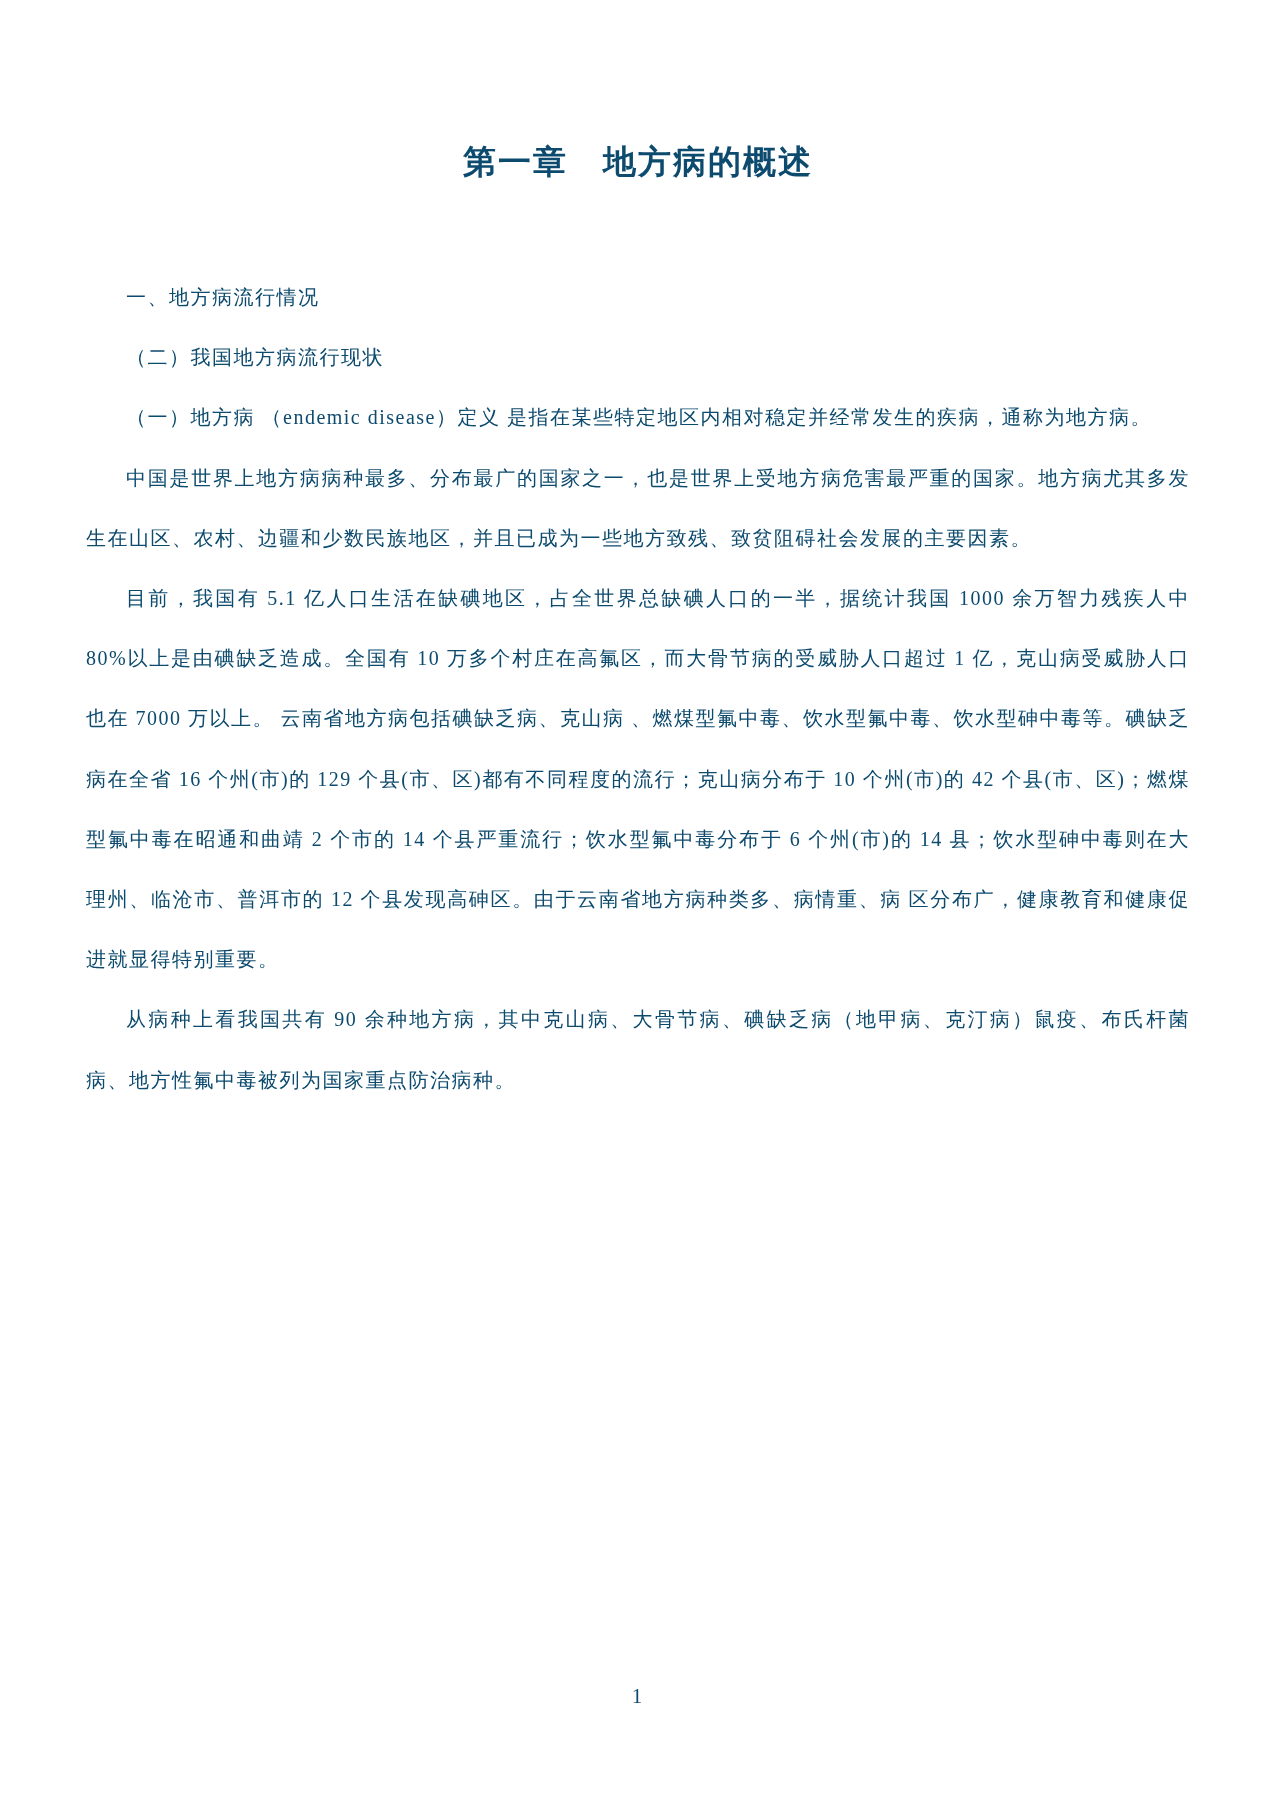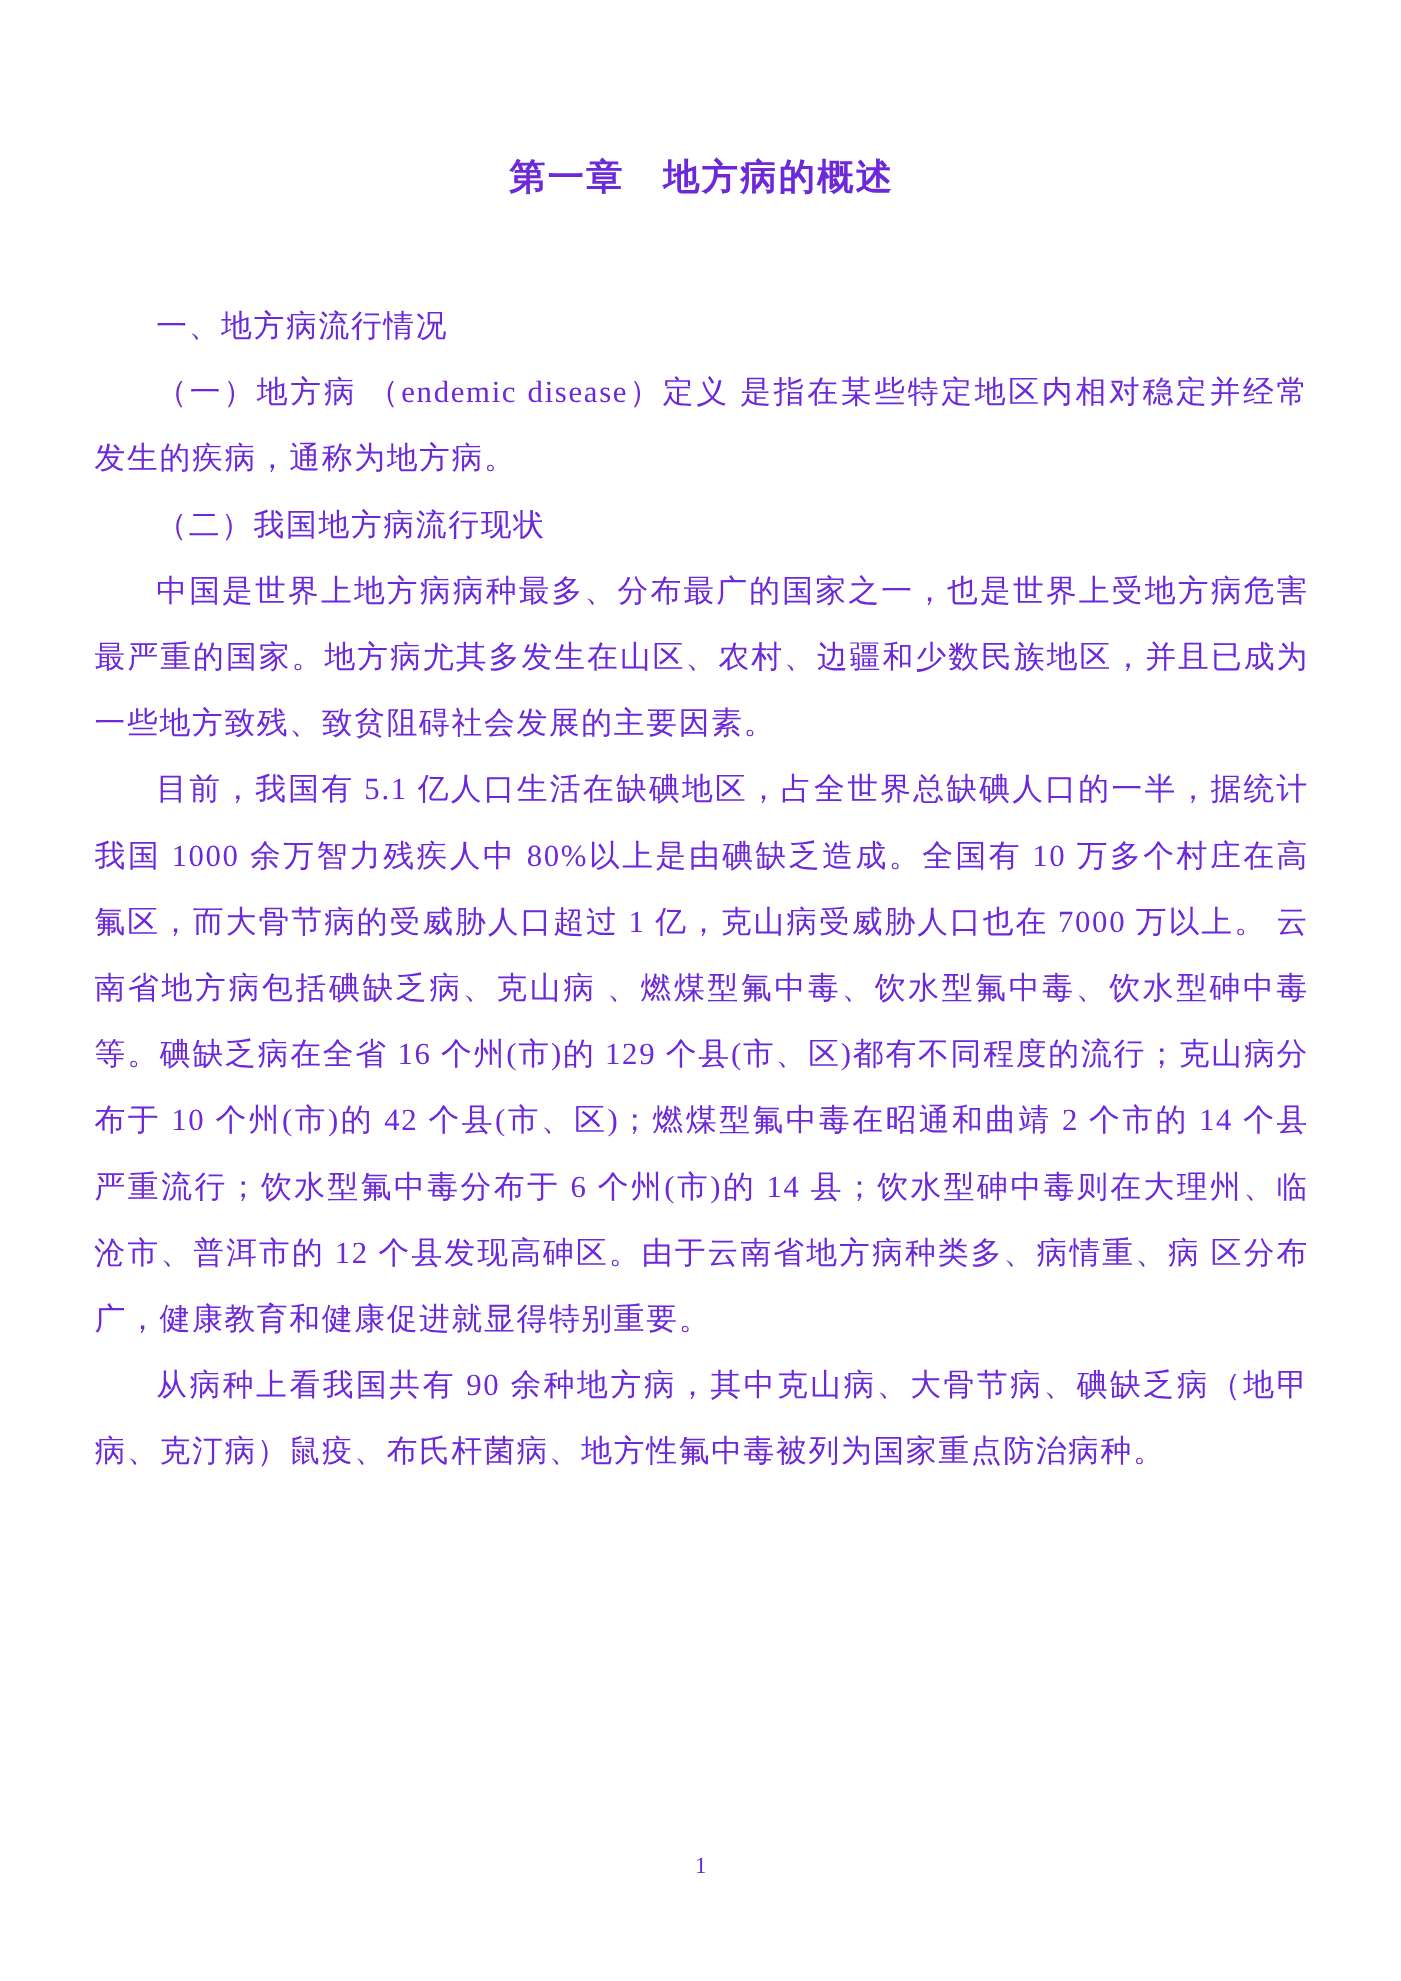--- a/index.html
+++ b/index.html
@@ -7,21 +7,21 @@
   html, body {
     background: #ffffff;
   }
 
   .page {
     position: relative;
     width: 1274px;
     height: 1801px;
     margin: 0 auto;
     background: #ffffff;
-    color: #6d28d9;
+    color: #0c4a6e;
     font-family: "Liberation Serif", "DejaVu Serif", serif;
     overflow: hidden;
   }
 
   .content {
     position: absolute;
     top: 142px;
     left: 86px;
     right: 84px;
   }
@@ -29,21 +29,21 @@
   .chapter-title {
     font-size: 33px;
     font-weight: bold;
     text-align: center;
     letter-spacing: 2px;
     line-height: 40px;
     margin-bottom: 85px;
   }
 
   .body-text p {
-    font-size: 28px;
+    font-size: 20px;
     line-height: 60.2px;
     letter-spacing: 1.5px;
     text-align: justify;
     text-justify: inter-character;
     text-indent: 2em;
     margin: 0;
   }
 
   .page-footer {
     position: absolute;
@@ -58,22 +58,22 @@
 </head>
 <body>
 
 <div class="page">
   <div class="content">
 
     <h1 class="chapter-title">第一章　地方病的概述</h1>
 
     <div class="body-text">
       <p>一、地方病流行情况</p>
+      <p>（二）我国地方病流行现状</p>
       <p>（一）地方病 （endemic disease）定义 是指在某些特定地区内相对稳定并经常发生的疾病，通称为地方病。</p>
-      <p>（二）我国地方病流行现状</p>
       <p>中国是世界上地方病病种最多、分布最广的国家之一，也是世界上受地方病危害最严重的国家。地方病尤其多发生在山区、农村、边疆和少数民族地区，并且已成为一些地方致残、致贫阻碍社会发展的主要因素。</p>
       <p>目前，我国有 5.1 亿人口生活在缺碘地区，占全世界总缺碘人口的一半，据统计我国 1000 余万智力残疾人中 80%以上是由碘缺乏造成。全国有 10 万多个村庄在高氟区，而大骨节病的受威胁人口超过 1 亿，克山病受威胁人口也在 7000 万以上。 云南省地方病包括碘缺乏病、克山病 、燃煤型氟中毒、饮水型氟中毒、饮水型砷中毒等。碘缺乏病在全省 16 个州(市)的 129 个县(市、区)都有不同程度的流行；克山病分布于 10 个州(市)的 42 个县(市、区)；燃煤型氟中毒在昭通和曲靖 2 个市的 14 个县严重流行；饮水型氟中毒分布于 6 个州(市)的 14 县；饮水型砷中毒则在大理州、临沧市、普洱市的 12 个县发现高砷区。由于云南省地方病种类多、病情重、病 区分布广，健康教育和健康促进就显得特别重要。</p>
       <p>从病种上看我国共有 90 余种地方病，其中克山病、大骨节病、碘缺乏病（地甲病、克汀病）鼠疫、布氏杆菌病、地方性氟中毒被列为国家重点防治病种。</p>
     </div>
 
   </div>
 
   <div class="page-footer">1</div>
 </div>
 

